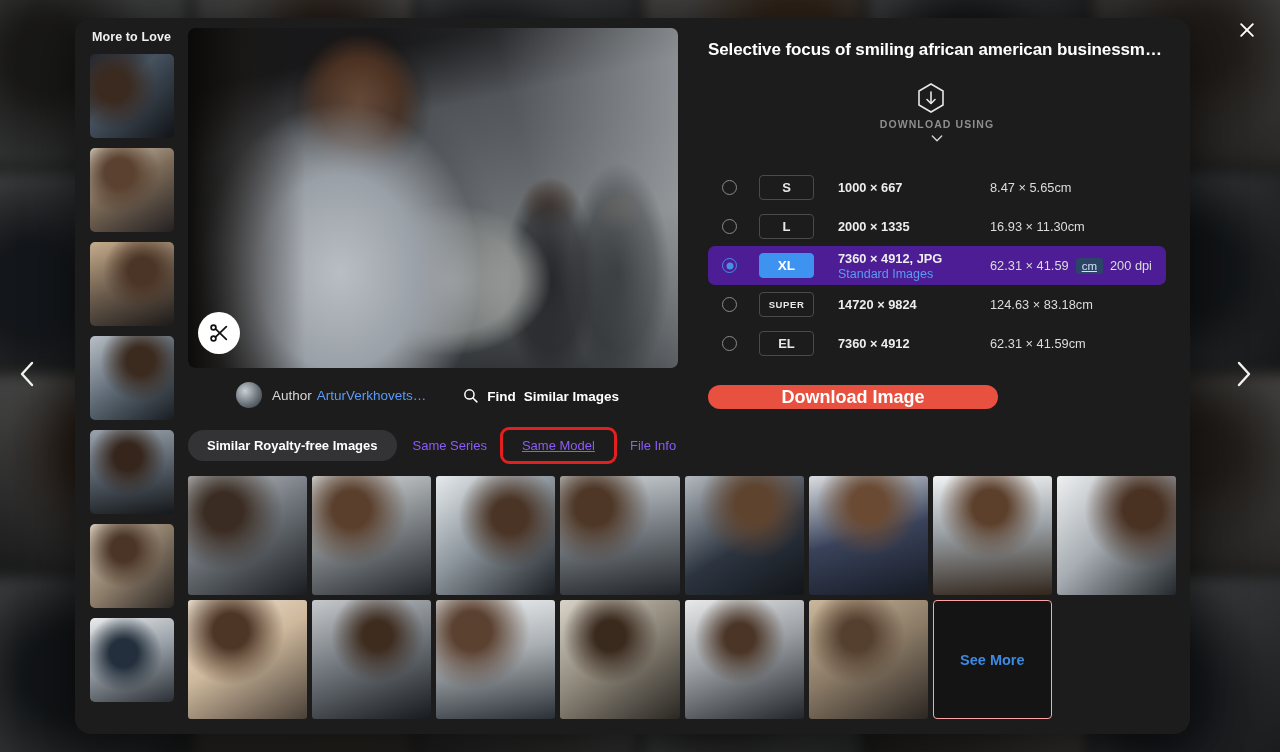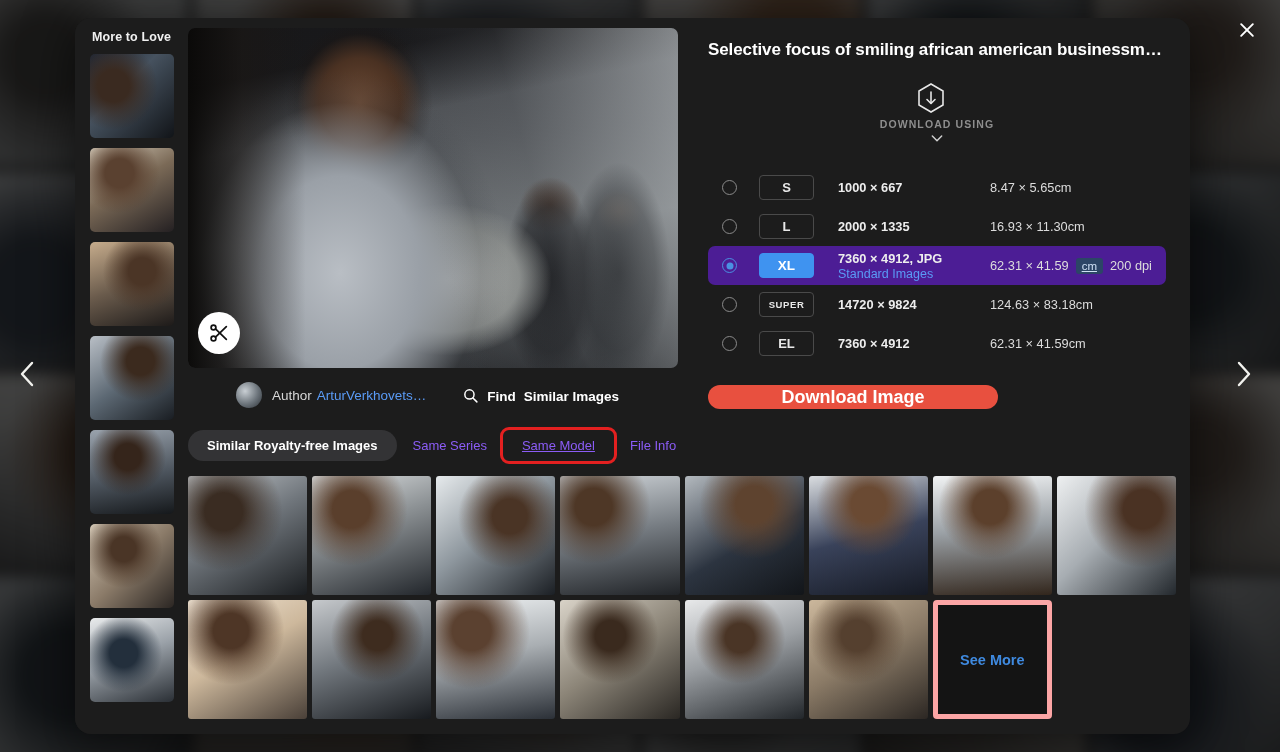--- a/index.html
+++ b/index.html
@@ -213,21 +213,21 @@
   .t6  { background: radial-gradient(circle at 50% 24%,#6a4a33 0 16%,transparent 48%), linear-gradient(165deg,#dadde0 0%,#39425a 50%,#161a24 100%); }
   .t7  { background: radial-gradient(circle at 48% 26%,#5c402c 0 16%,transparent 48%), linear-gradient(175deg,#f0f2f3 0%,#9aa0a5 45%,#32261c 100%); }
   .t8  { background: radial-gradient(circle at 72% 28%,#4a3223 0 16%,transparent 48%), linear-gradient(135deg,#eef0f1 0%,#a7adb2 45%,#23282d 100%); }
   .t9  { background: radial-gradient(circle at 36% 26%,#4e3626 0 15%,transparent 46%), linear-gradient(150deg,#f2e6d6 0%,#cdb89c 45%,#4a4038 100%); }
   .t10 { background: radial-gradient(circle at 55% 30%,#3e2c1f 0 14%,transparent 44%), linear-gradient(160deg,#c6c9cc 0%,#73797f 45%,#171a1e 100%); }
   .t11 { background: radial-gradient(circle at 30% 26%,#5b4130 0 16%,transparent 48%), linear-gradient(170deg,#eef1f2 0%,#a9aeb2 45%,#2b3037 100%); }
   .t12 { background: radial-gradient(circle at 42% 30%,#3a2a1e 0 14%,transparent 44%), linear-gradient(145deg,#d9d3c8 0%,#8c8578 48%,#2a2723 100%); }
   .t13 { background: radial-gradient(circle at 46% 32%,#4a3526 0 14%,transparent 44%), linear-gradient(160deg,#e8e9ea 0%,#9a9ea2 45%,#22262a 100%); }
   .t14 { background: radial-gradient(circle at 40% 30%,#55402f 0 14%,transparent 44%), linear-gradient(150deg,#cbb79c 0%,#8a7a66 48%,#2c2723 100%); }
   #see-more {
-    border: 5px solid #fca5a5;
+    border: 1px solid #fca5a5;
     border-radius: 4px;
     background: #141414;
     display: flex; align-items: center; justify-content: center;
     color: #3f8ae0;
     font-size: 14.5px;
     font-weight: bold;
     cursor: pointer;
   }
 
   

